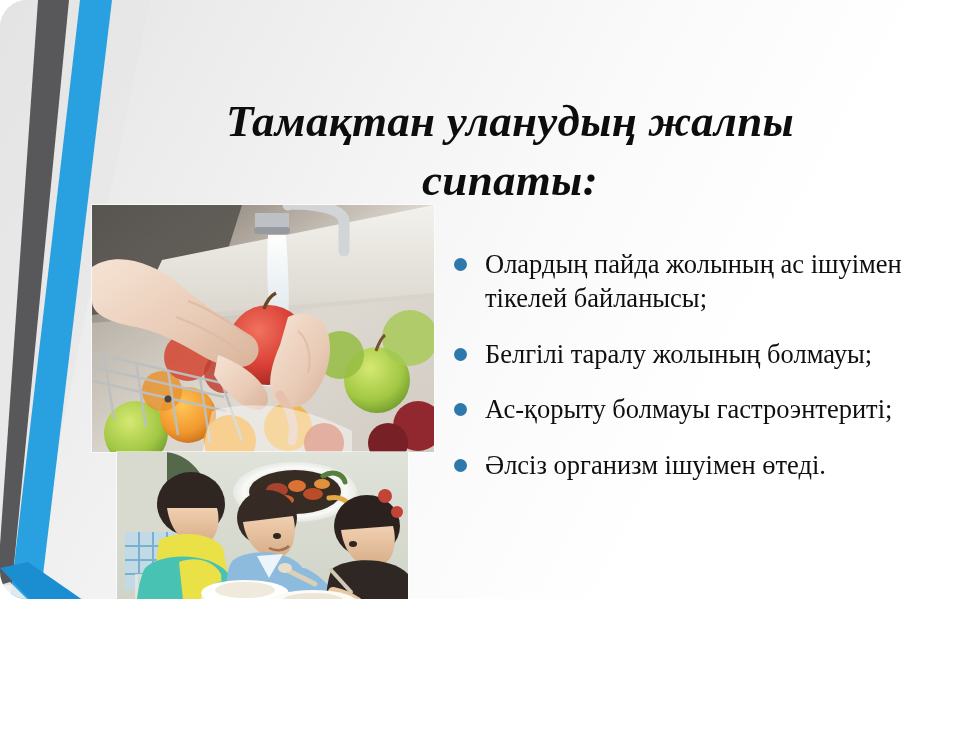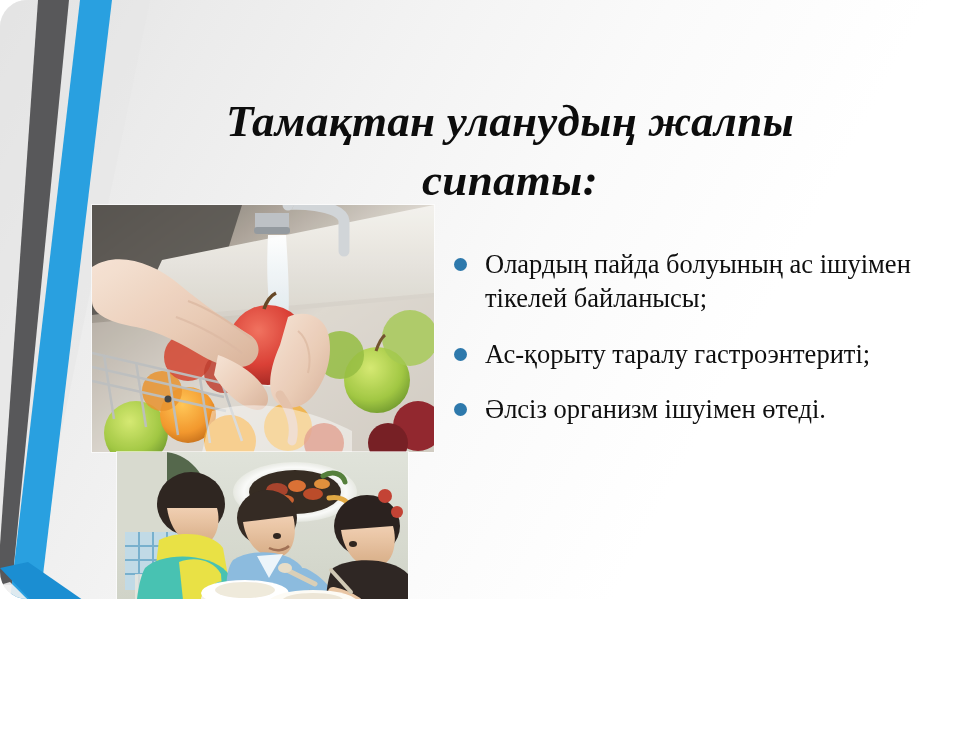--- a/index.html
+++ b/index.html
@@ -337,25 +337,29 @@
         <path d="M182,198 C196,192 214,194 222,204 L180,212 Z" fill="#dfcf63"></path>
       </g>
 
       <rect width="291" height="216" fill="#ffffff" opacity="0.05"></rect>
     </svg>
   </div>
 
   <ul class="bullets">
     <li class="bullet-item">
       <span class="bullet-dot"></span>
-      <span class="bullet-text">Олардың пайда болуының ас ішуімен тікелей байланысы;</span>
+      <span class="bullet-text">Олардың пайда жолының ас ішуімен тікелей байланысы;</span>
     </li>
     <li class="bullet-item">
       <span class="bullet-dot"></span>
-      <span class="bullet-text">Ас-қорыту таралу гастроэнтериті;</span>
+      <span class="bullet-text">Белгілі таралу жолының болмауы;</span>
+    </li>
+    <li class="bullet-item">
+      <span class="bullet-dot"></span>
+      <span class="bullet-text">Ас-қорыту болмауы гастроэнтериті;</span>
     </li>
     <li class="bullet-item">
       <span class="bullet-dot"></span>
       <span class="bullet-text">Әлсіз организм ішуімен өтеді.</span>
     </li>
   </ul>
 
 </div>
 
 </body></html>

